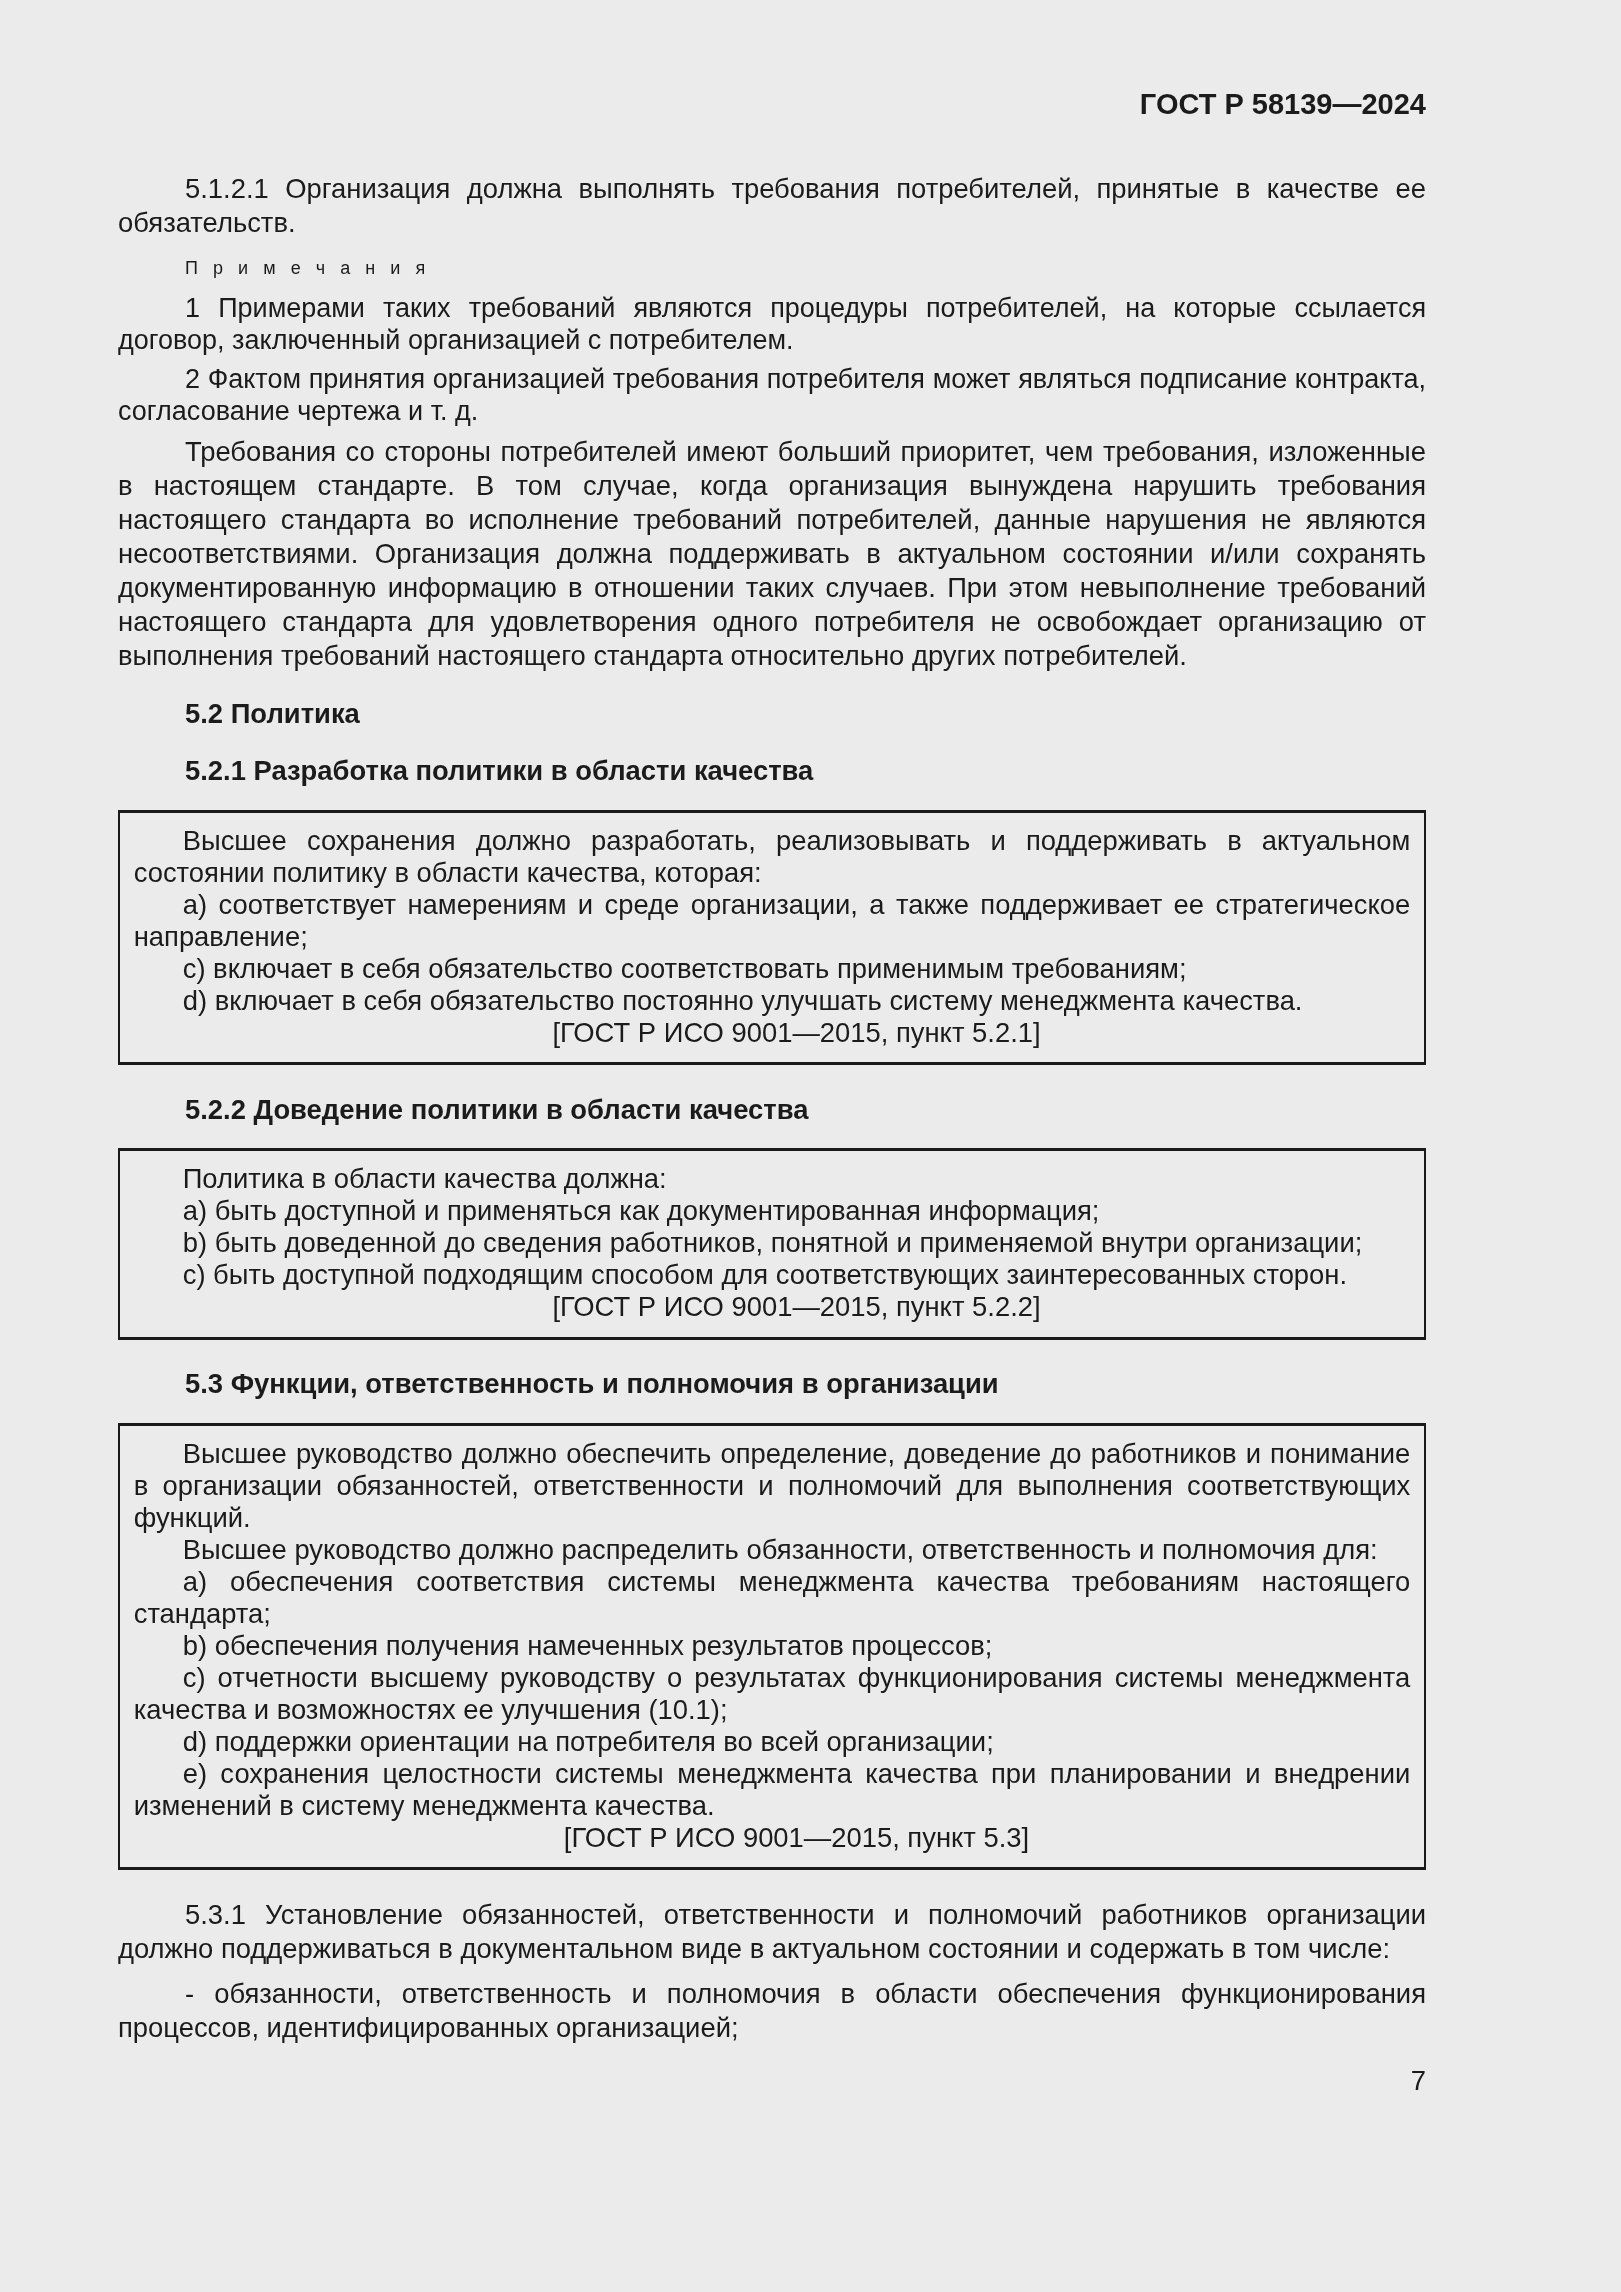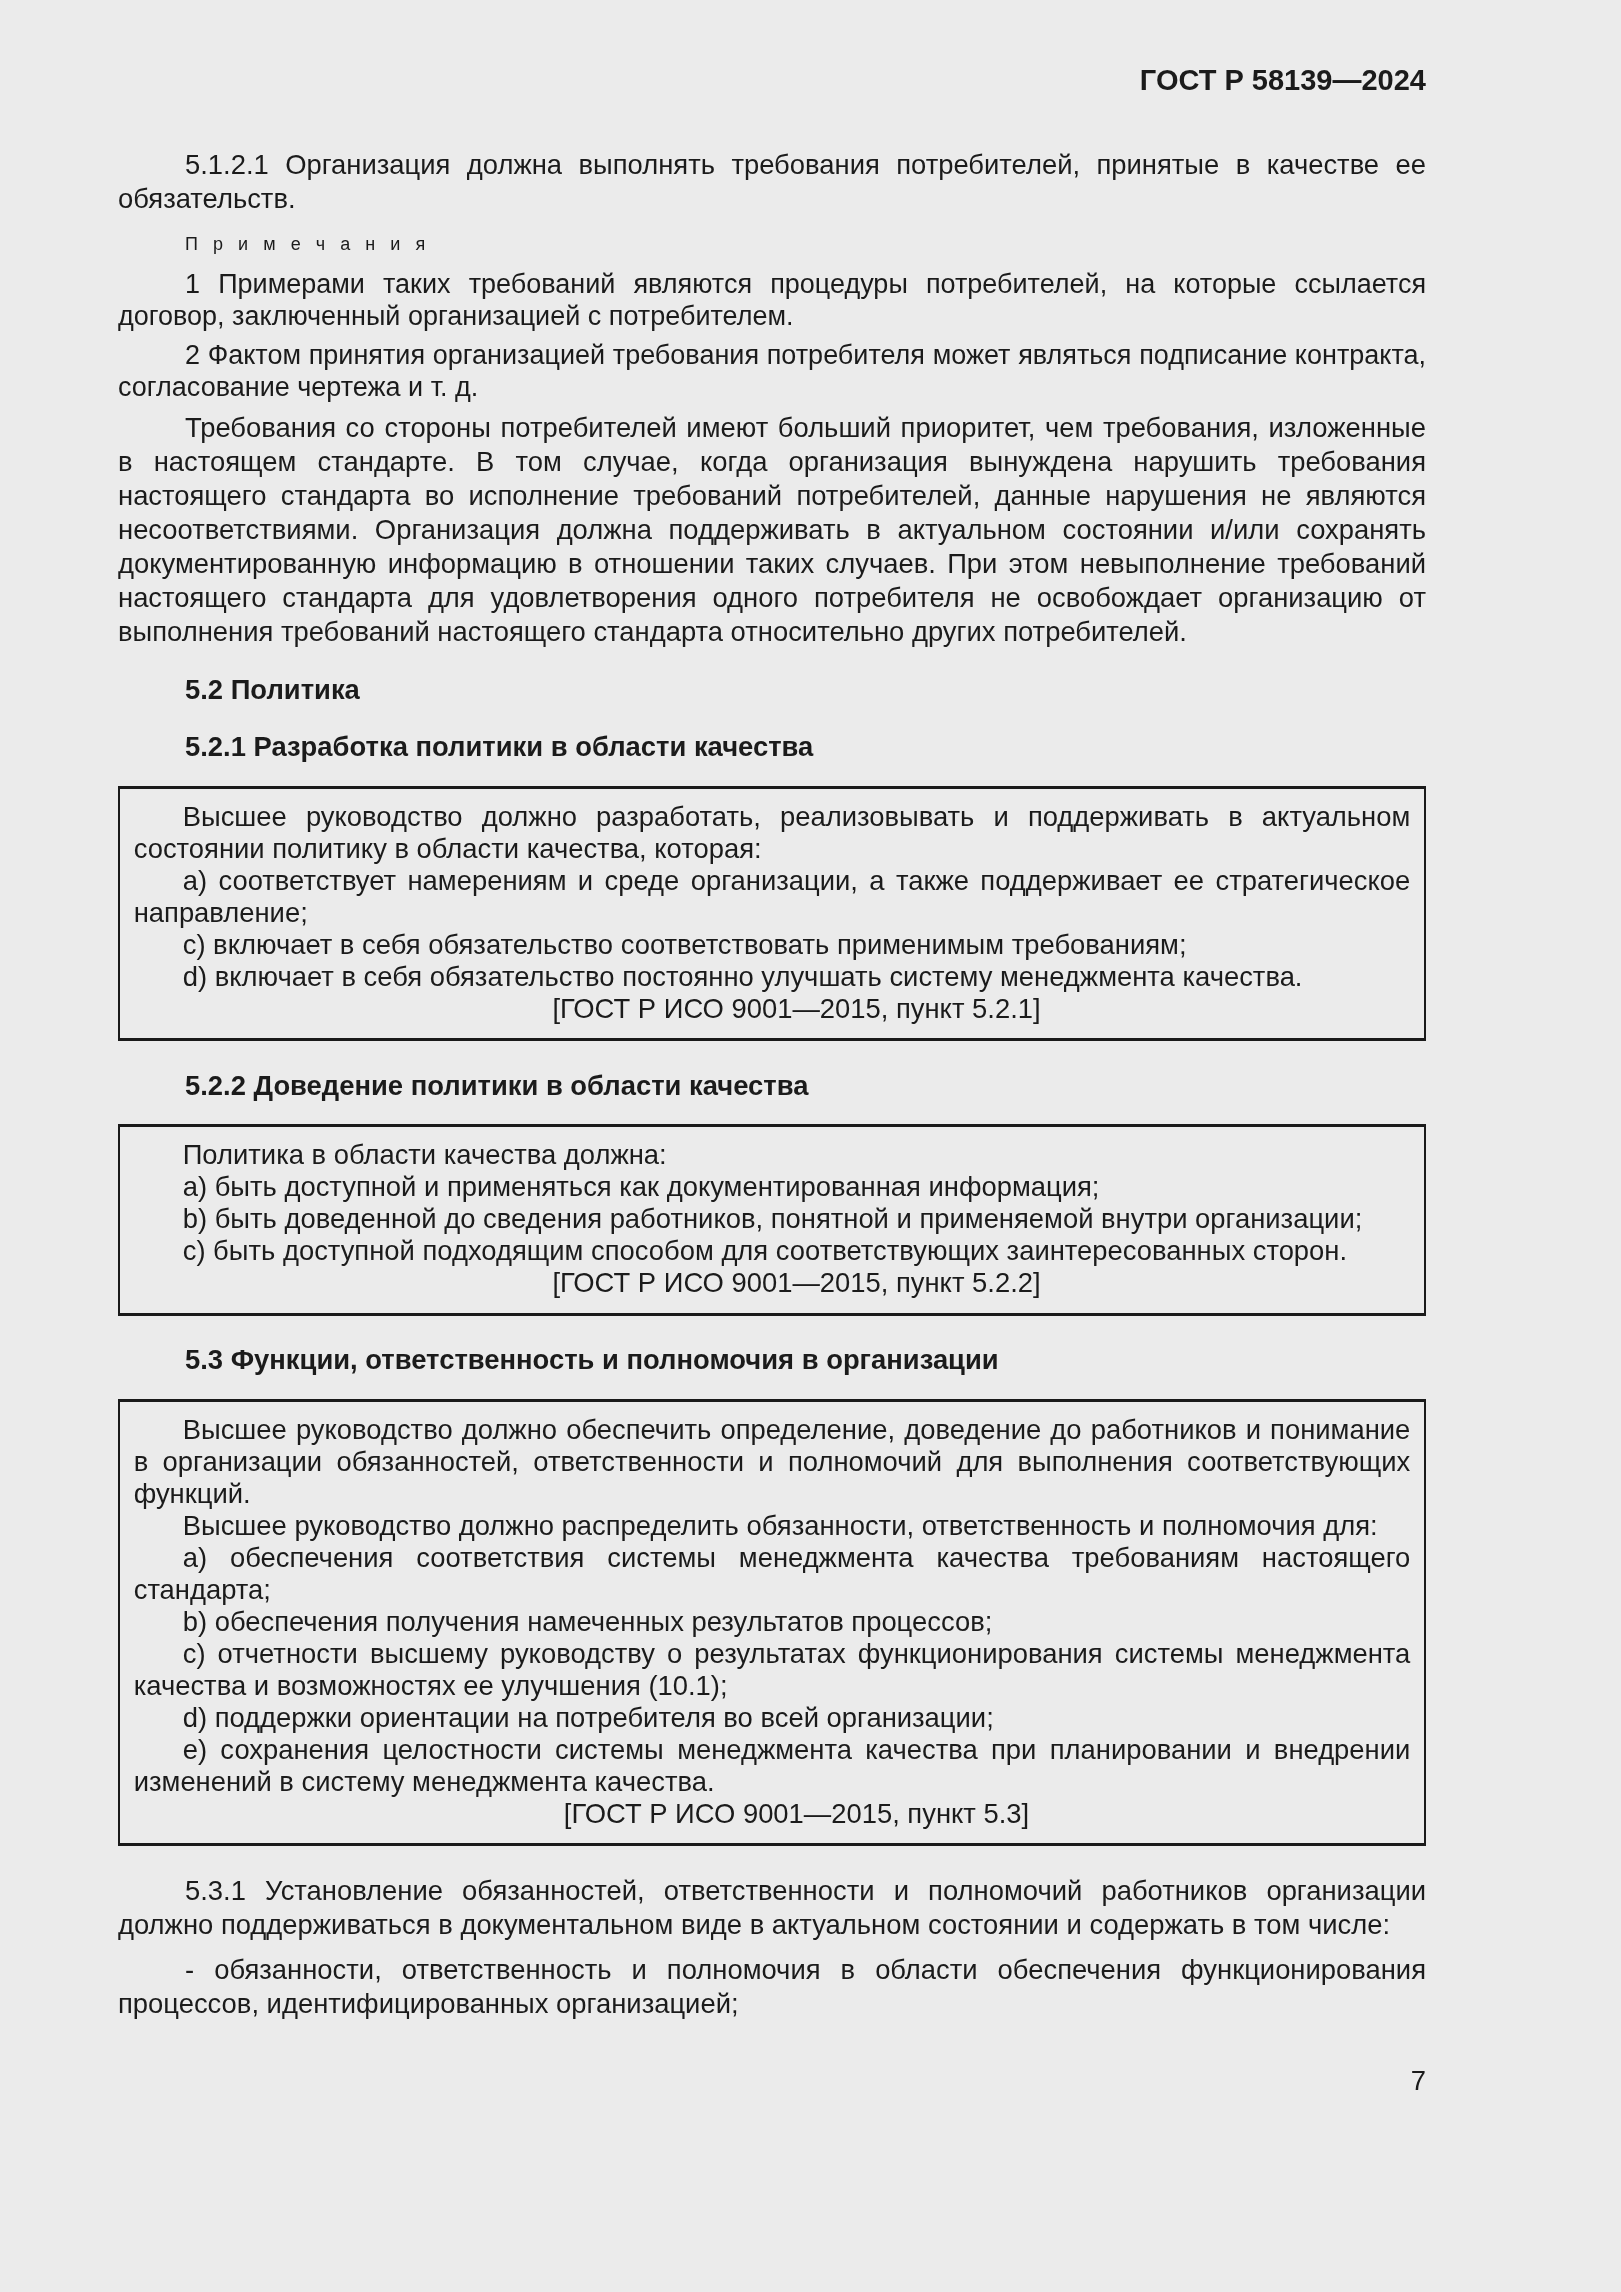--- a/index.html
+++ b/index.html
@@ -2,21 +2,21 @@
 <html lang="ru"><head>
 <meta charset="utf-8">
 <style>
   html,body{margin:0;padding:0;background:#e4e4e4;}
   .page{
     position:relative;
     width:1621px;
     height:2293px;
     background:#ebebeb;
     box-sizing:border-box;
-    padding:64px 195px 0 118px;
+    padding:88px 195px 0 118px;
     font-family:"Liberation Sans","DejaVu Sans",sans-serif;
     font-size:27.4px;
     line-height:34px;
     color:#1b1b1b;
     overflow:hidden;
   }
   .doc-header{
     text-align:right;
     font-weight:bold;
     font-size:29px;
@@ -83,21 +83,21 @@
   <p class="note-label">П р и м е ч а н и я</p>
   <p class="note">1 Примерами таких требований являются процедуры потребителей, на которые ссылается договор, заключенный организацией с потребителем.</p>
   <p class="note">2 Фактом принятия организацией требования потребителя может являться подписание контракта, согласование чертежа и т. д.</p>
 
   <p class="para">Требования со стороны потребителей имеют больший приоритет, чем требования, изложенные в настоящем стандарте. В том случае, когда организация вынуждена нарушить требования настоящего стандарта во исполнение требований потребителей, данные нарушения не являются несоответствиями. Организация должна поддерживать в актуальном состоянии и/или сохранять документированную информацию в отношении таких случаев. При этом невыполнение требований настоящего стандарта для удовлетворения одного потребителя не освобождает организацию от выполнения требований настоящего стандарта относительно других потребителей.</p>
 
   <p class="heading">5.2 Политика</p>
   <p class="heading">5.2.1 Разработка политики в области качества</p>
 
   <div class="req-box">
-    <p>Высшее руководство должно разработать, реализовывать и поддерживать в актуальном состоянии политику в области качества, которая:</p>
+    <p>Высшее сохранения должно разработать, реализовывать и поддерживать в актуальном состоянии политику в области качества, которая:</p>
     <p>a) соответствует намерениям и среде организации, а также поддерживает ее стратегическое направление;</p>
     <p>c) включает в себя обязательство соответствовать применимым требованиям;</p>
     <p>d) включает в себя обязательство постоянно улучшать систему менеджмента качества.</p>
     <p class="cite">[ГОСТ Р ИСО 9001—2015, пункт 5.2.1]</p>
   </div>
 
   <p class="heading">5.2.2 Доведение политики в области качества</p>
 
   <div class="req-box">
     <p>Политика в области качества должна:</p>

